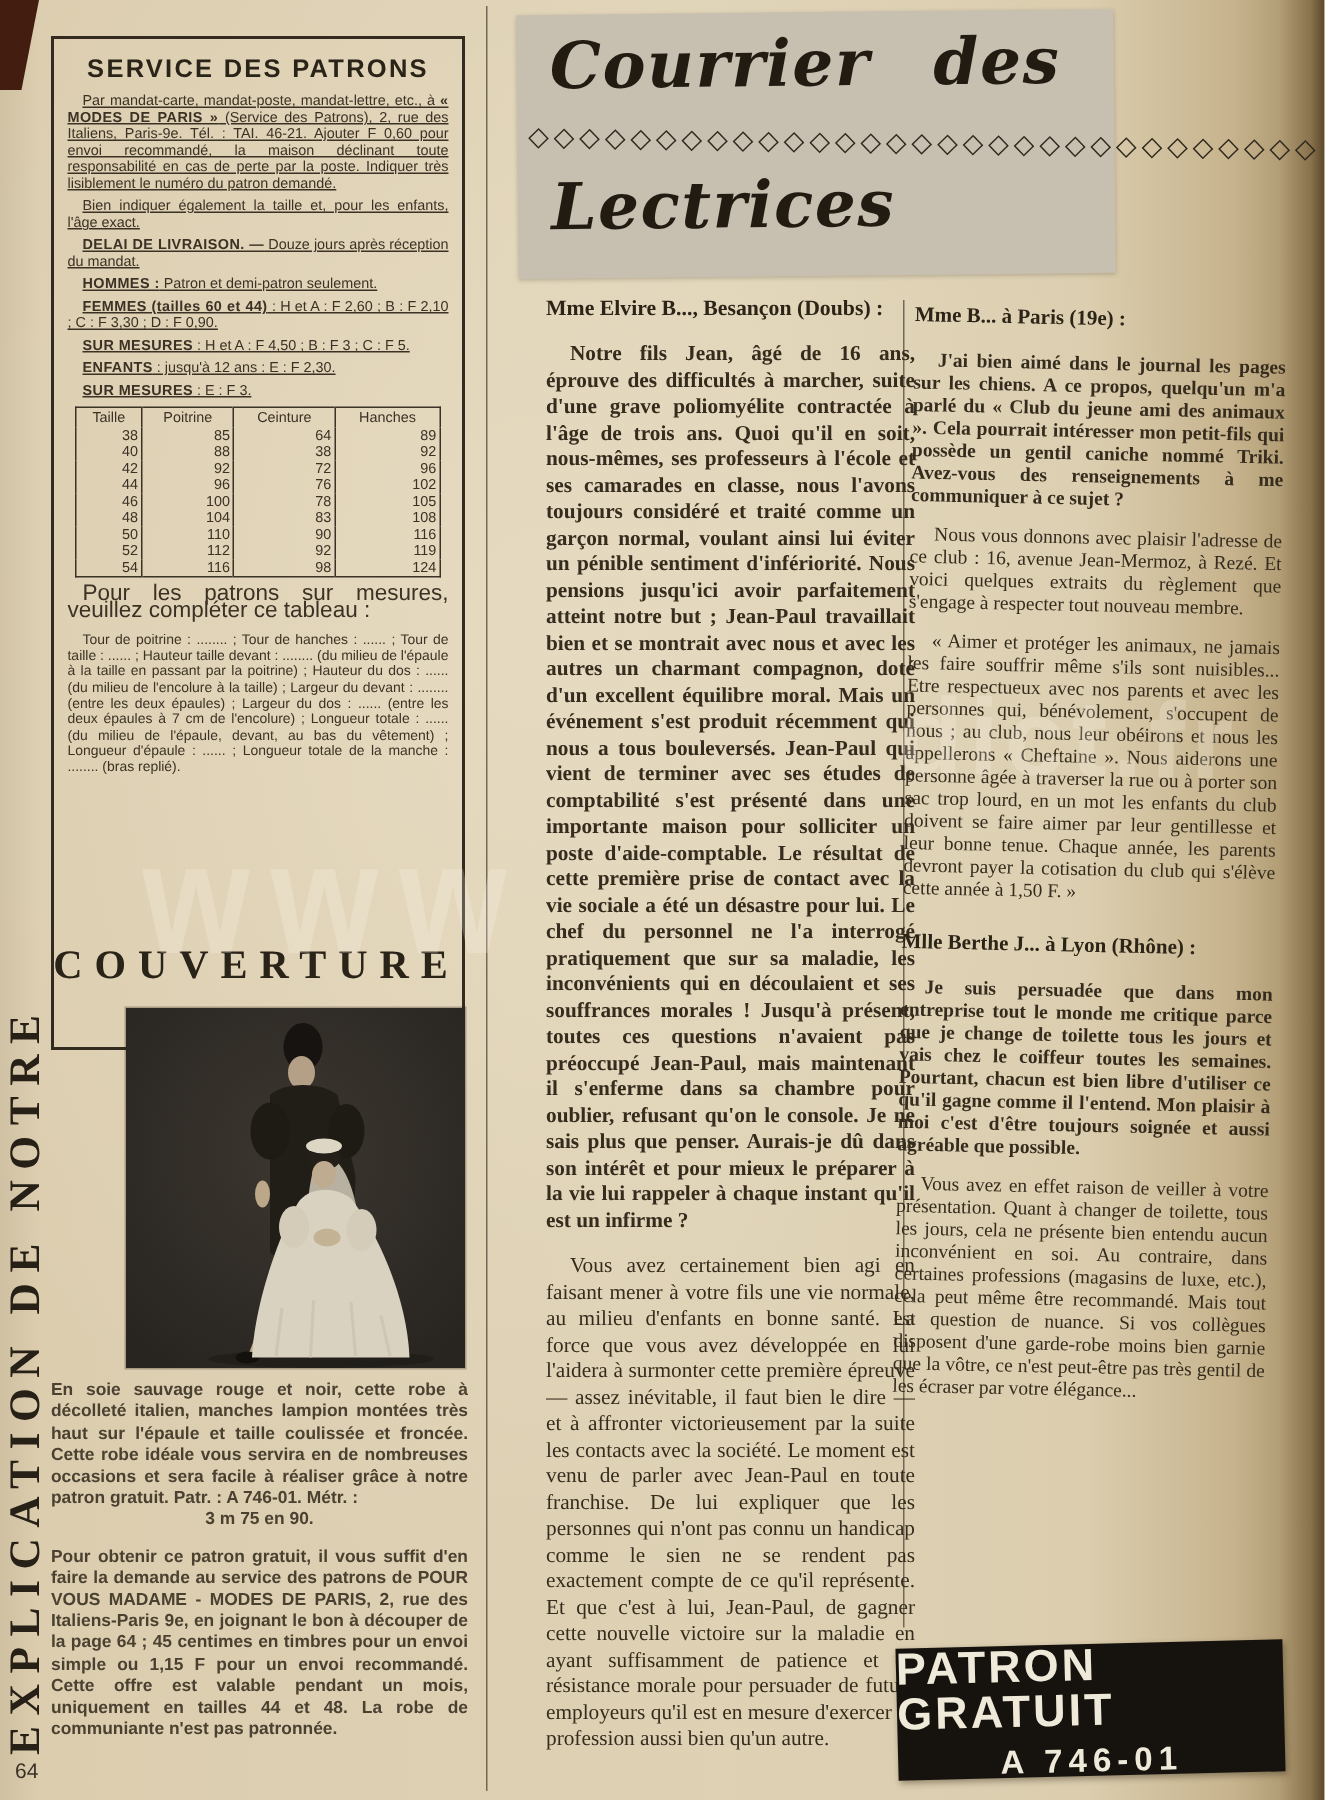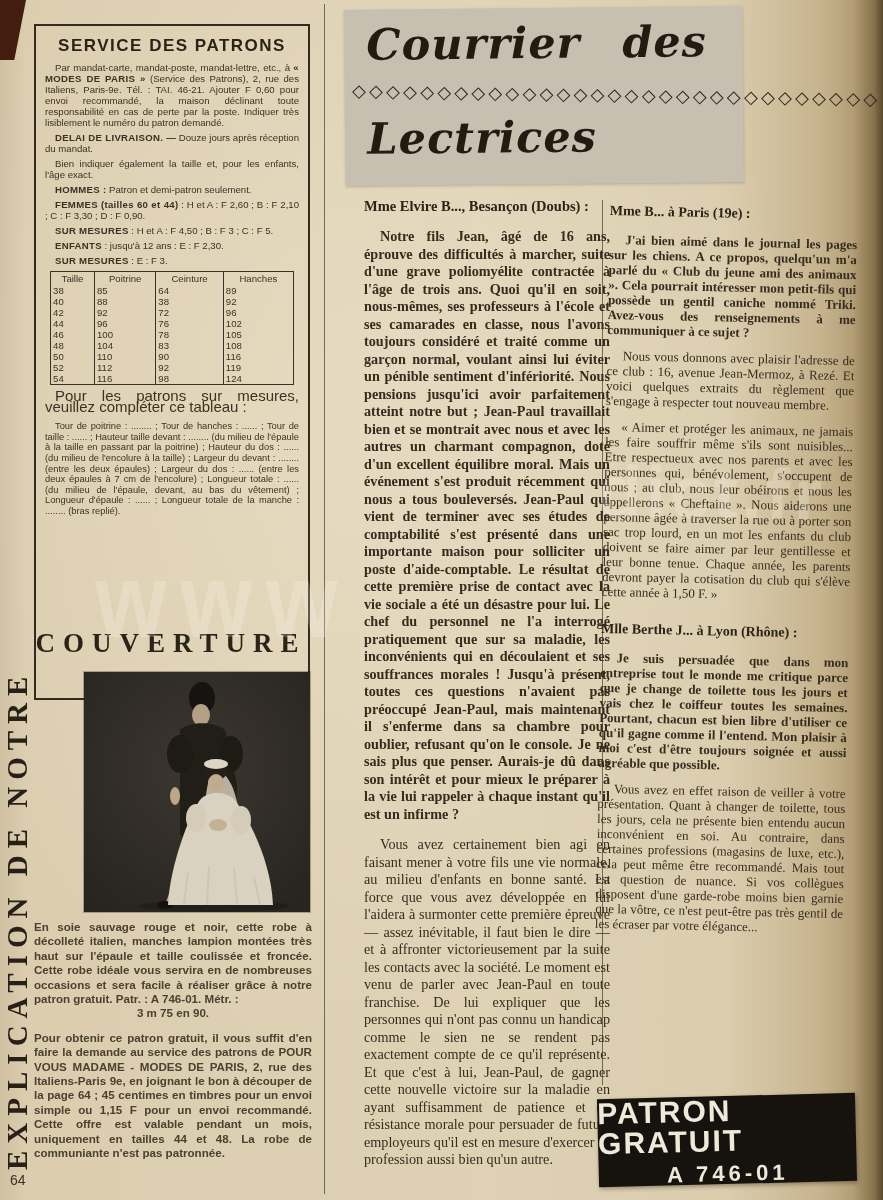--- a/index.html
+++ b/index.html
@@ -24,26 +24,26 @@
   .watermark{position:absolute;color:rgba(255,252,243,.22);font-family:"Liberation Sans",sans-serif;
     font-weight:700;pointer-events:none;}
   .wm1{left:95px;top:548px;font-size:92px;letter-spacing:14px;transform:scaleY(1.15);}
   .wm2{left:598px;top:452px;font-size:72px;letter-spacing:4px;transform:rotate(1deg);}
   
   .service-box{position:absolute;left:34px;top:24px;width:276px;height:676px;
     border:2px solid #332b20;padding:8px 9px;box-sizing:border-box;overflow:hidden;
     font-family:"Liberation Sans",sans-serif;color:#3b3225;}
   .sb-title{text-align:center;font-size:17px;font-weight:700;letter-spacing:1.5px;
     color:#2a2317;margin:2px 0 6px 0;}
-  .sb-p{font-size:9.6px;line-height:11px;text-align:justify;margin:0 0 4px 0;text-indent:10px;}
+  .sb-p{font-size:9.6px;line-height:11px;text-align:justify;margin:0 0 4px 0;text-indent:10px;text-decoration:underline;}
   .sb-p b{letter-spacing:.3px;}
   table.size-table{border-collapse:collapse;border:1.5px solid #3a3227;margin:5px auto 5px auto;
     width:96%;font-size:9.6px;line-height:11px;}
   table.size-table th{font-weight:400;border-left:1px solid #3a3227;padding:1px 2px;text-align:center;}
-  table.size-table td{border-left:1px solid #3a3227;padding:0 2px;text-align:left;}
+  table.size-table td{border-left:1px solid #3a3227;padding:0 2px;text-align:right;}
   table.size-table th:first-child,table.size-table td:first-child{border-left:none;}
   .sb-measures-intro{font-size:15px;line-height:11px;text-align:justify;text-indent:10px;margin:2px 0 4px 0;}
   .sb-measures{font-size:9.3px;line-height:10.6px;text-align:justify;text-indent:10px;}
   
   .couverture-title{position:absolute;left:28px;top:628px;width:286px;text-align:center;
     font-family:"Liberation Serif",serif;font-weight:700;font-size:27px;letter-spacing:8px;
     color:#2a2318;}
   .cover-photo{position:absolute;left:84px;top:672px;width:226px;height:240px;
     box-shadow:0 0 0 1px rgba(40,30,20,.3);}
   .cover-captions{position:absolute;left:34px;top:920px;width:278px;height:272px;overflow:hidden;
@@ -90,22 +90,22 @@
 <div class="page">
 
   <div class="corner-mark"></div>
   <div class="edge-shadow"></div>
   <div class="divider-v divider-left"></div>
   <div class="divider-v divider-mid"></div>
 
   <div class="service-box">
     <div class="sb-title">SERVICE DES PATRONS</div>
     <p class="sb-p"><span>Par mandat-carte, mandat-poste, mandat-lettre, etc., à </span><b>« MODES DE PARIS »</b><span> (Service des Patrons), 2, rue des Italiens, Paris-9e. Tél. : TAI. 46-21. Ajouter F 0,60 pour envoi recommandé, la maison déclinant toute responsabilité en cas de perte par la poste. Indiquer très lisiblement le numéro du patron demandé.</span></p>
+    <p class="sb-p"><span>Bien indiquer également la taille et, pour les enfants, l'âge exact.</span></p>
     <p class="sb-p"><b>DELAI DE LIVRAISON. —</b><span> Douze jours après réception du mandat.</span></p>
-    <p class="sb-p"><span>Bien indiquer également la taille et, pour les enfants, l'âge exact.</span></p>
     <p class="sb-p"><b>HOMMES :</b><span> Patron et demi-patron seulement.</span></p>
     <p class="sb-p"><b>FEMMES (tailles 60 et 44)</b><span> : H et A : F 2,60 ; B : F 2,10 ; C : F 3,30 ; D : F 0,90.</span></p>
     <p class="sb-p"><b>SUR MESURES</b><span> : H et A : F 4,50 ; B : F 3 ; C : F 5.</span></p>
     <p class="sb-p"><b>ENFANTS</b><span> : jusqu'à 12 ans : E : F 2,30.</span></p>
     <p class="sb-p"><b>SUR MESURES</b><span> : E : F 3.</span></p>
 
     <table class="size-table">
       <thead>
           <tr>
             <th>Taille</th>

